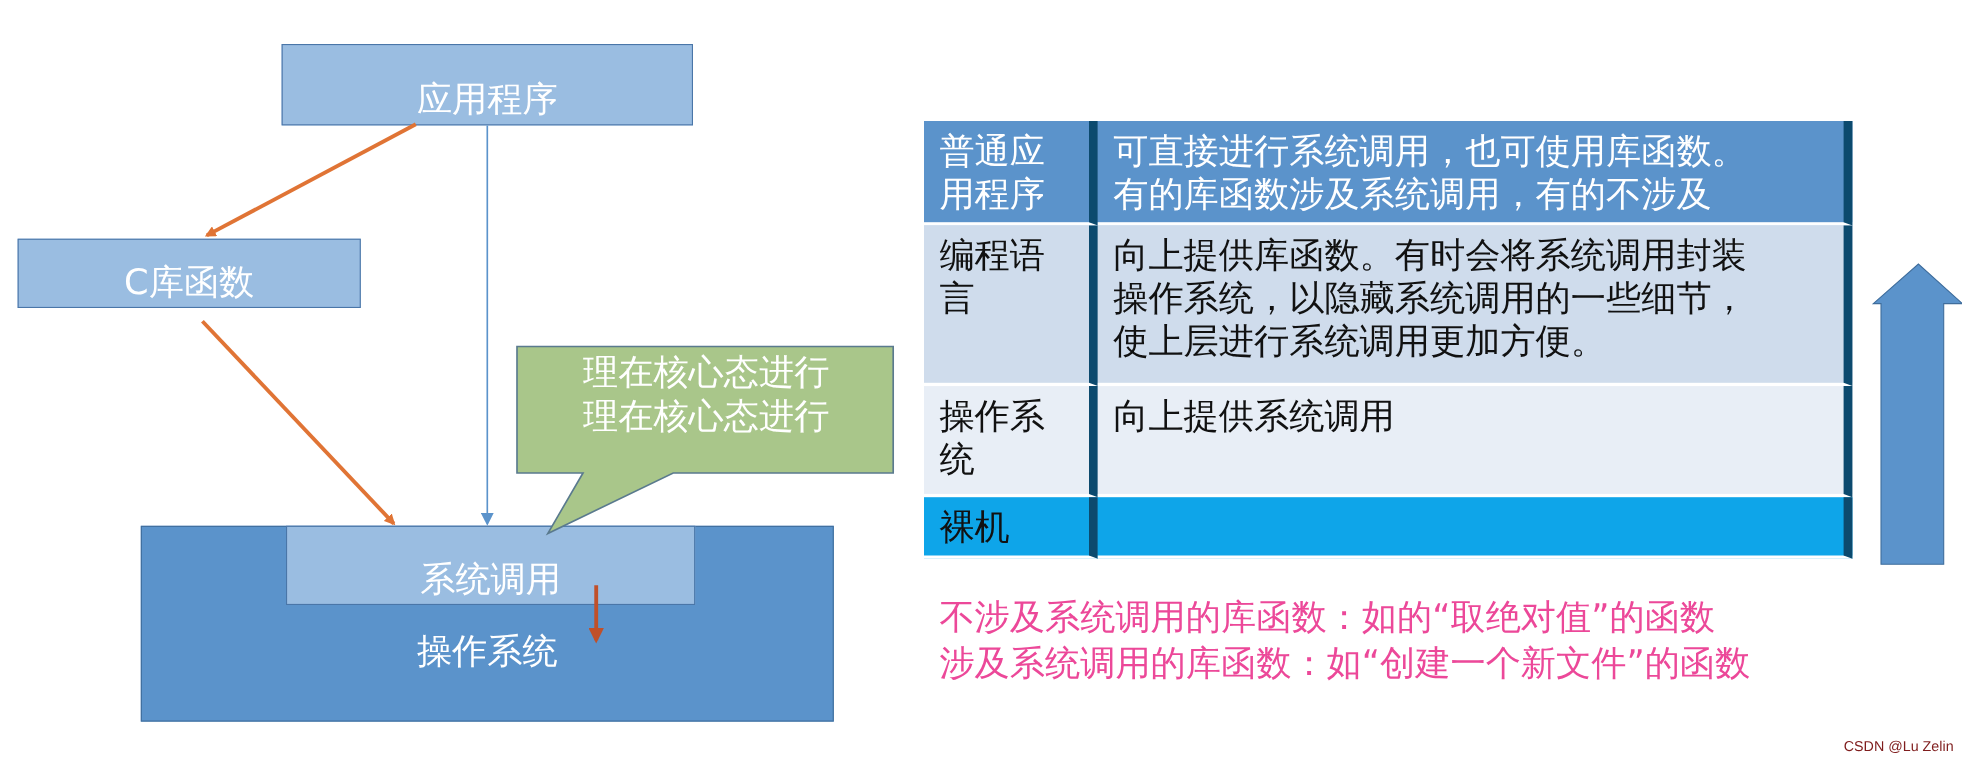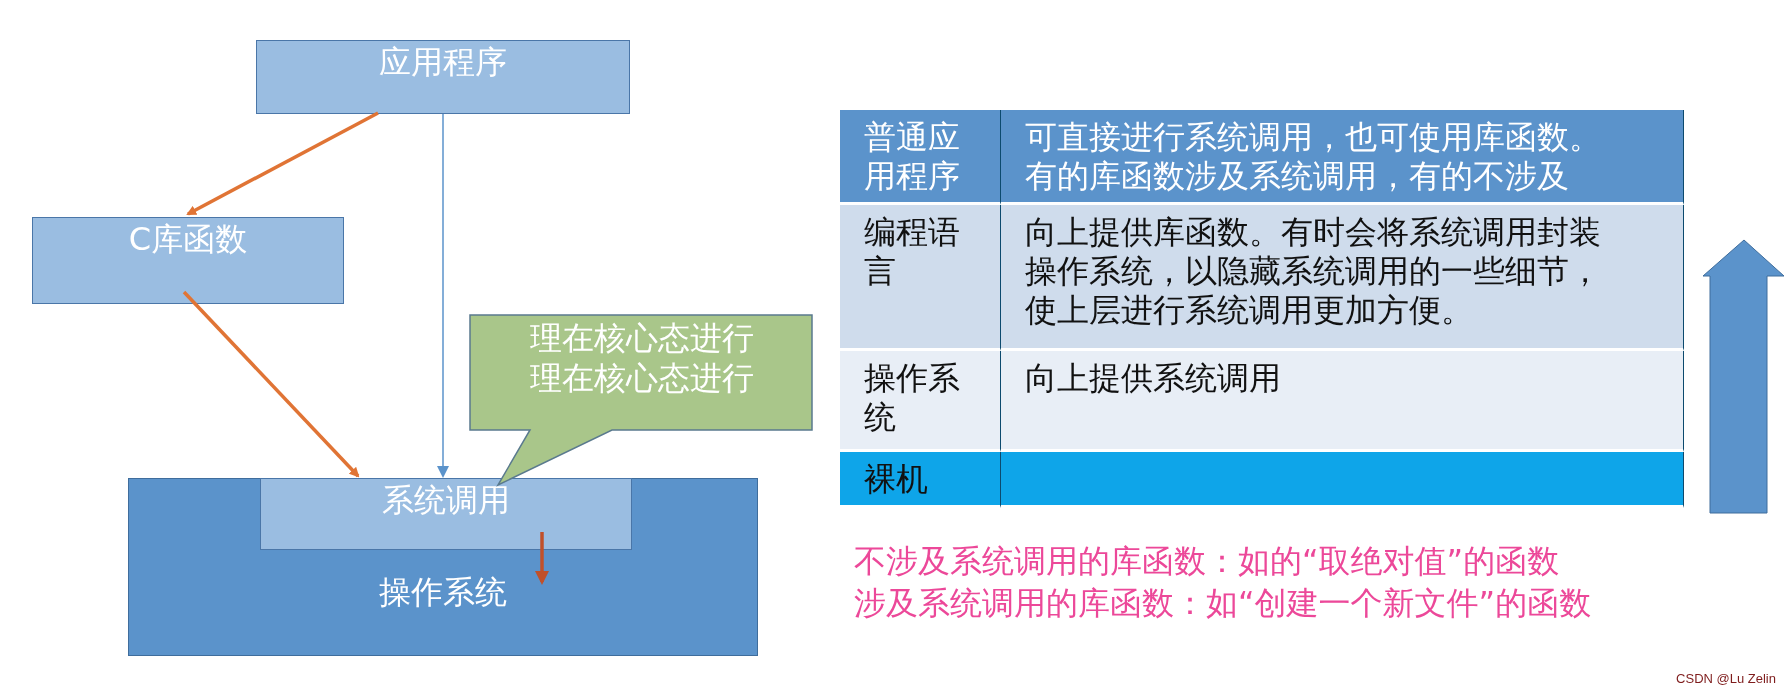--- a/index.html
+++ b/index.html
@@ -3,38 +3,38 @@
 <meta charset="utf-8">
 <style>
   html, body { margin: 0; padding: 0; }
   body {
     width: 1784px; height: 692px; position: relative; overflow: hidden;
     background: #ffffff;
     font-family: "DejaVu Sans", "Liberation Sans", sans-serif;
   }
   .box {
     position: absolute; box-sizing: border-box;
-    display: flex; align-items: flex-start; justify-content: center;
+    display: flex; align-items: flex-end; justify-content: center;
     color: #ffffff; font-size: 32px;
   }
   .light { background: #9abde1; border: 1.5px solid #4a76a8; }
   .dark  { background: #5b93cb; border: 1.5px solid #3f6d9c; }
   svg.overlay { position: absolute; left: 0; top: 0; }
   .callout-text {
     position: absolute; left: 472px; top: 318px; width: 340px;
     text-align: center; color: #ffffff; font-size: 32px; line-height: 40px;
   }
   table.layers {
     position: absolute; left: 840px; top: 110px; width: 844px;
     border-collapse: separate; border-spacing: 0;
     font-size: 32px; line-height: 39px;
   }
   table.layers td {
-    vertical-align: top; padding: 8px 12px 6px 24px;
-    border-right: 1px solid #0c4a6e; border-bottom: 3px solid #ffffff;
+    vertical-align: top; padding: 8px 12px 6px 14px;
+    border-right: 8px solid #0c4a6e; border-bottom: 3px solid #ffffff;
     color: #111111;
   }
   table.layers td.label { width: 124px; }
   table.layers tr.head td { background: #5b93cb; color: #ffffff; }
   table.layers tr.r1 td { background: #cfdcec; height: 129px; margin-top: 48px; }
   table.layers tr.r2 td { background: #e8eef6; height: 84px; }
   table.layers tr.r3 td { background: #0ea5e9; height: 38px; }
   .notes {
     position: absolute; left: 854px; top: 540px;
     font-size: 32px; line-height: 42px; color: #ec4899;
@@ -68,21 +68,21 @@
 </div>
 
 <div class="box light" style="left:260px; top:478px; width:372px; height:72px;">
   <span>系统调用</span>
 </div>
 
 <div class="box light" style="left:256px; top:40px; width:374px; height:74px;">
   <span>应用程序</span>
 </div>
 
-<div class="box light" style="left:32px; top:217px; width:312px; height:87px;">
+<div class="box light" style="left:16px; top:217px; width:312px; height:63px;">
   <span>C库函数</span>
 </div>
 
 <svg class="overlay" width="1784" height="692">
 
   <line x1="378" y1="113" x2="188" y2="214" stroke="#e07435" stroke-width="3.5" marker-end="url(#ah-orange)"></line>
 
   <line x1="184" y1="292" x2="358" y2="476" stroke="#e07435" stroke-width="3.5" marker-end="url(#ah-orange)"></line>
 
   <line x1="443" y1="114" x2="443" y2="476" stroke="#5b93cb" stroke-width="1.5" marker-end="url(#ah-blue)"></line>

